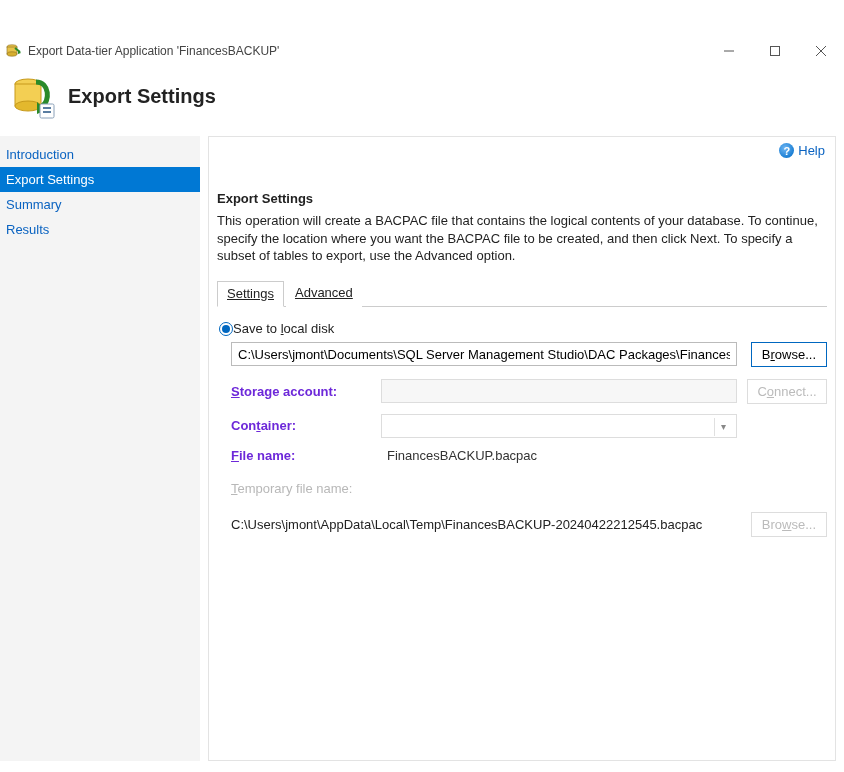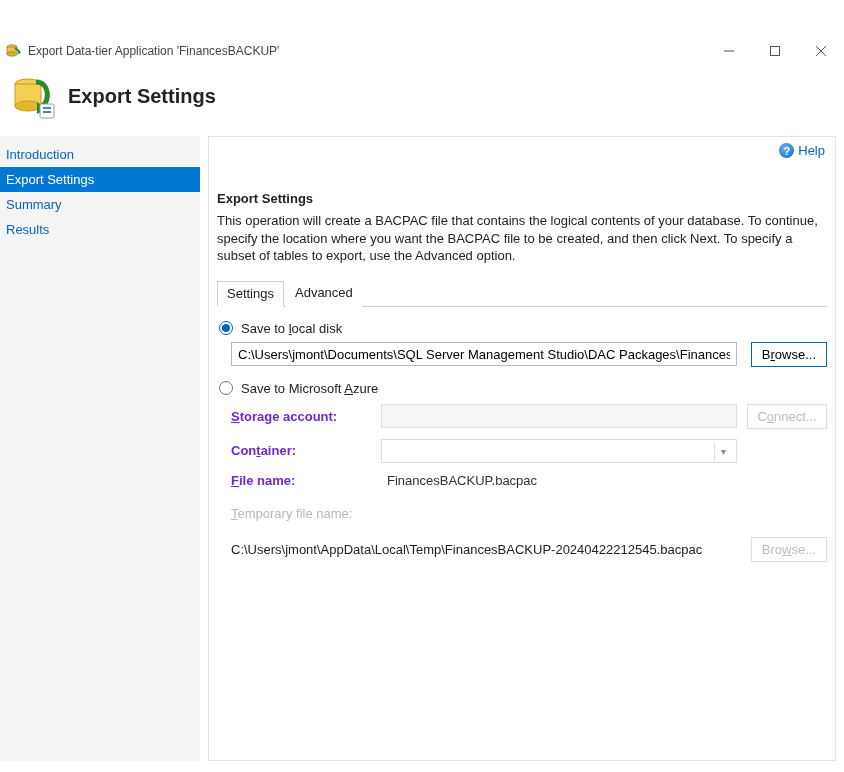--- a/index.html
+++ b/index.html
@@ -110,35 +110,35 @@
   }
   .tabs {
     margin-top: 16px;
     display: flex;
     gap: 2px;
   }
   .tab {
     padding: 4px 9px 5px 9px;
     font-size: 13px;
     background: #fff;
+    text-decoration: underline;
   }
   .tab.active {
     border: 1px solid #ccc;
     border-bottom: 1px solid #fff;
     position: relative;
     z-index: 2;
   }
   .tabline {
     border-top: 1px solid #ccc;
     margin-top: -1px;
   }
   .radio-row {
     display: flex;
-    align-items: center;
-    gap: 8px;
+    align-items: flex-end;
     margin: 14px 0 6px 2px;
   }
   .radio {
     width: 14px; height: 14px;
     display: inline-block;
     position: relative;
   }
   .radio .outer {
     position: absolute; inset: 0;
     border: 1.5px solid #0067c0;
@@ -308,26 +308,20 @@
         </span>
       <span><span>Save to </span><span class="und">l</span><span>ocal disk</span></span>
     </div>
     <div class="path-row">
       <input class="path-input" value="C:\Users\jmont\Documents\SQL Server Management Studio\DAC Packages\Finances.bacpac" style="">
       <button class="btn primary">
           <span><span>B</span><span class="und">r</span><span>owse...</span></span>
         </button>
     </div>
 
-    <div class="radio-row">
-      <span class="radio unchecked">
-          <span class="outer"></span>
-        </span>
-      <span><span>Save to Microsoft </span><span class="und">A</span><span>zure</span></span>
-    </div>
 
     <div class="form-grid">
       <div class="form-label"><span class="und">S</span><span>torage account:</span></div>
       <div class="form-input"></div>
       <button class="btn disabled">
           <span><span>C</span><span class="und">o</span><span>nnect...</span></span>
         </button>
 
       <div class="form-label"><span>Con</span><span class="und">t</span><span>ainer:</span></div>
       <div class="form-select">

